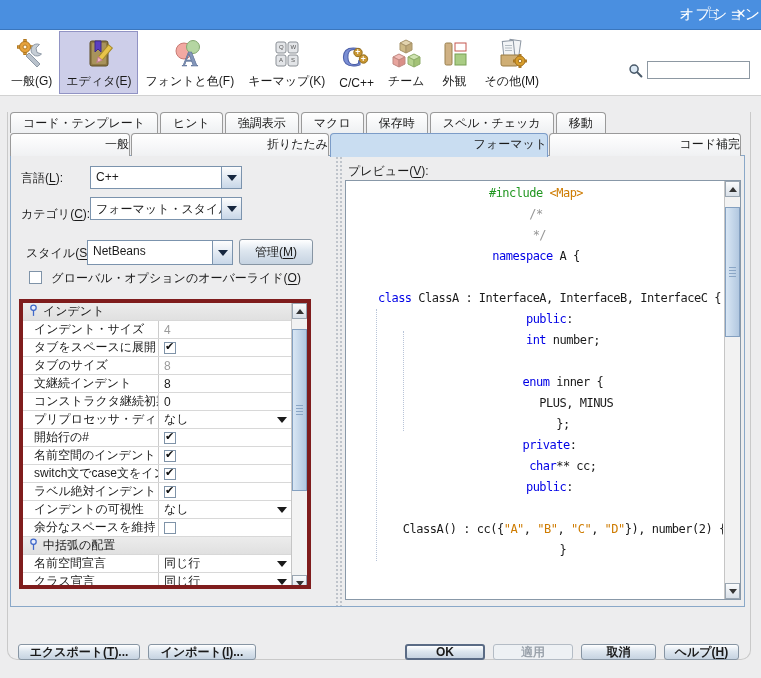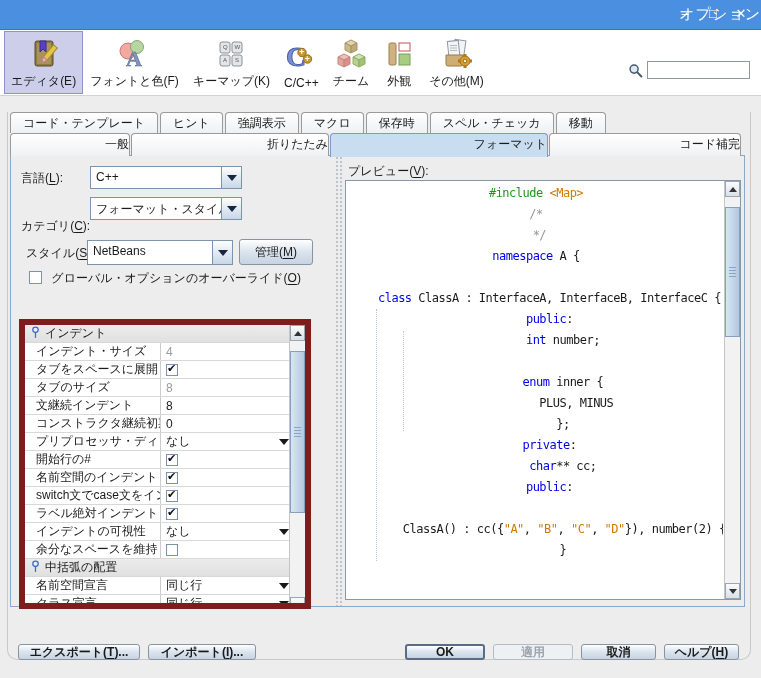--- a/index.html
+++ b/index.html
@@ -59,22 +59,22 @@
   .jbtn { background:linear-gradient(#ffffff,#dde6ef 45%,#c6d3e1); border:1px solid #8795a3;
     border-radius:3px; font-size:12px; color:#1a1a1a; display:flex; align-items:center;
     justify-content:center; font-family:inherit; white-space:nowrap; }
   .jbtn.default { border:2px solid #5a6b85; }
   .jbtn.disabled { background:#eef1f4; border:1px solid #b4bcc5; color:#9aa2ab; }
 
   .cbox { width:13px; height:13px; border:1px solid #7f93a8; background:#fff; display:inline-block;
     position:relative; vertical-align:-2px; }
 
   
-  .opt-table { position:absolute; left:8px; top:163px; width:292px; height:290px;
-    background:#fff; border:6px solid #7f1d1d; overflow:hidden; }
+  .opt-table { position:absolute; left:8px; top:143px; width:292px; height:290px;
+    background:#fff; border:4px solid #7f1d1d; overflow:hidden; }
   .opt-rows { position:absolute; left:0; top:0; width:274px; }
   .t-row, .t-section { height:18px; display:flex; align-items:center;
     border-bottom:1px solid #d8d8d8; font-size:12px; }
   .t-section { background:linear-gradient(#ececec,#e0e0e0); padding-left:6px; gap:5px; }
   .t-label { width:135px; padding-left:11px; white-space:nowrap; overflow:hidden; flex:none; }
   .t-val { flex:1; border-left:1px solid #cccccc; height:100%; display:flex; align-items:center;
     padding-left:5px; position:relative; }
   .t-num { font-size:12px; }
   .t-num.muted { color:#9b9b9b; }
   .t-check { width:12px; height:12px; border:1px solid #7f93a8; background:#fff; position:relative; }
@@ -127,20 +127,35 @@
     <div class="title">オプション</div>
     <div class="win-btns">
       <div class="win-btn">–</div>
       <div class="win-btn">□</div>
       <div class="win-btn">✕</div>
     </div>
   </div>
 
   <div class="toolbar">
     <div class="tool-items" id="tool-items">
+        <div class="tool-item">
+          <span class="tool-icon"><svg viewBox="0 0 32 32">
+              <g fill="#e6a23c" stroke="#b07820">
+                <rect x="7.8" y="1.5" width="2.4" height="3"></rect>
+                <rect x="7.8" y="13.5" width="2.4" height="3"></rect>
+                <rect x="1.5" y="7.8" width="3" height="2.4"></rect>
+                <rect x="13.5" y="7.8" width="3" height="2.4"></rect>
+                <circle cx="9" cy="9" r="5.5"></circle>
+                <circle cx="9" cy="9" r="2" fill="#fff8e8"></circle>
+              </g>
+              <path d="M13 15 L24 26 L21 29 L10 18 Z" fill="#b9c2cc" stroke="#8e99a6"></path>
+              <path d="M23.5 6.5 a6 6 0 1 0 2 9.5 l-4.5 -1.5 -1 -4.5 z" fill="#c6ced6" stroke="#8e99a6"></path>
+            </svg></span>
+          <span class="tool-label">一般(G)</span>
+        </div>
         <div class="tool-item selected">
           <span class="tool-icon"><svg viewBox="0 0 32 32">
               <rect x="7" y="3" width="18" height="25" rx="2" fill="#8f7a45" stroke="#5c4d26"></rect>
               <rect x="9" y="5" width="14" height="21" rx="1" fill="#a8935c"></rect>
               <path d="M12 3 v11 l3 -3 3 3 V3 z" fill="#5b3fc0" stroke="#3d2a8a"></path>
               <g transform="rotate(40 21 16)">
                 <rect x="18.5" y="6" width="5" height="16" fill="#e7c34a" stroke="#a58a2a"></rect>
                 <polygon points="18.5,22 23.5,22 21,27" fill="#f3b6c8" stroke="#c2808f"></polygon>
               </g>
             </svg></span>
@@ -255,21 +270,21 @@
   <div class="panel">
 
     <span class="fld-label" style="left:10px; top:14px;">言語(<u>L</u>):</span>
     <div class="combo" style="left:79px; top:10px; width:152px; height:23px;">
       <span class="combo-val">C++</span>
       <span class="combo-btn">
           <span class="tri-down"></span>
         </span>
     </div>
 
-    <span class="fld-label" style="left:10px; top:62px;">カテゴリ(<u>C</u>):</span>
+    <span class="fld-label" style="left:10px; top:50px;">カテゴリ(<u>C</u>):</span>
     <div class="combo" style="left:79px; top:41px; width:152px; height:23px;">
       <span class="combo-val">フォーマット・スタイル</span>
       <span class="combo-btn">
           <span class="tri-down"></span>
         </span>
     </div>
 
     <span class="fld-label" style="left:15px; top:89px;">スタイル(<u>S</u>):</span>
     <div class="combo" style="left:76px; top:84px; width:146px; height:25px;">
       <span class="combo-val">NetBeans</span>

